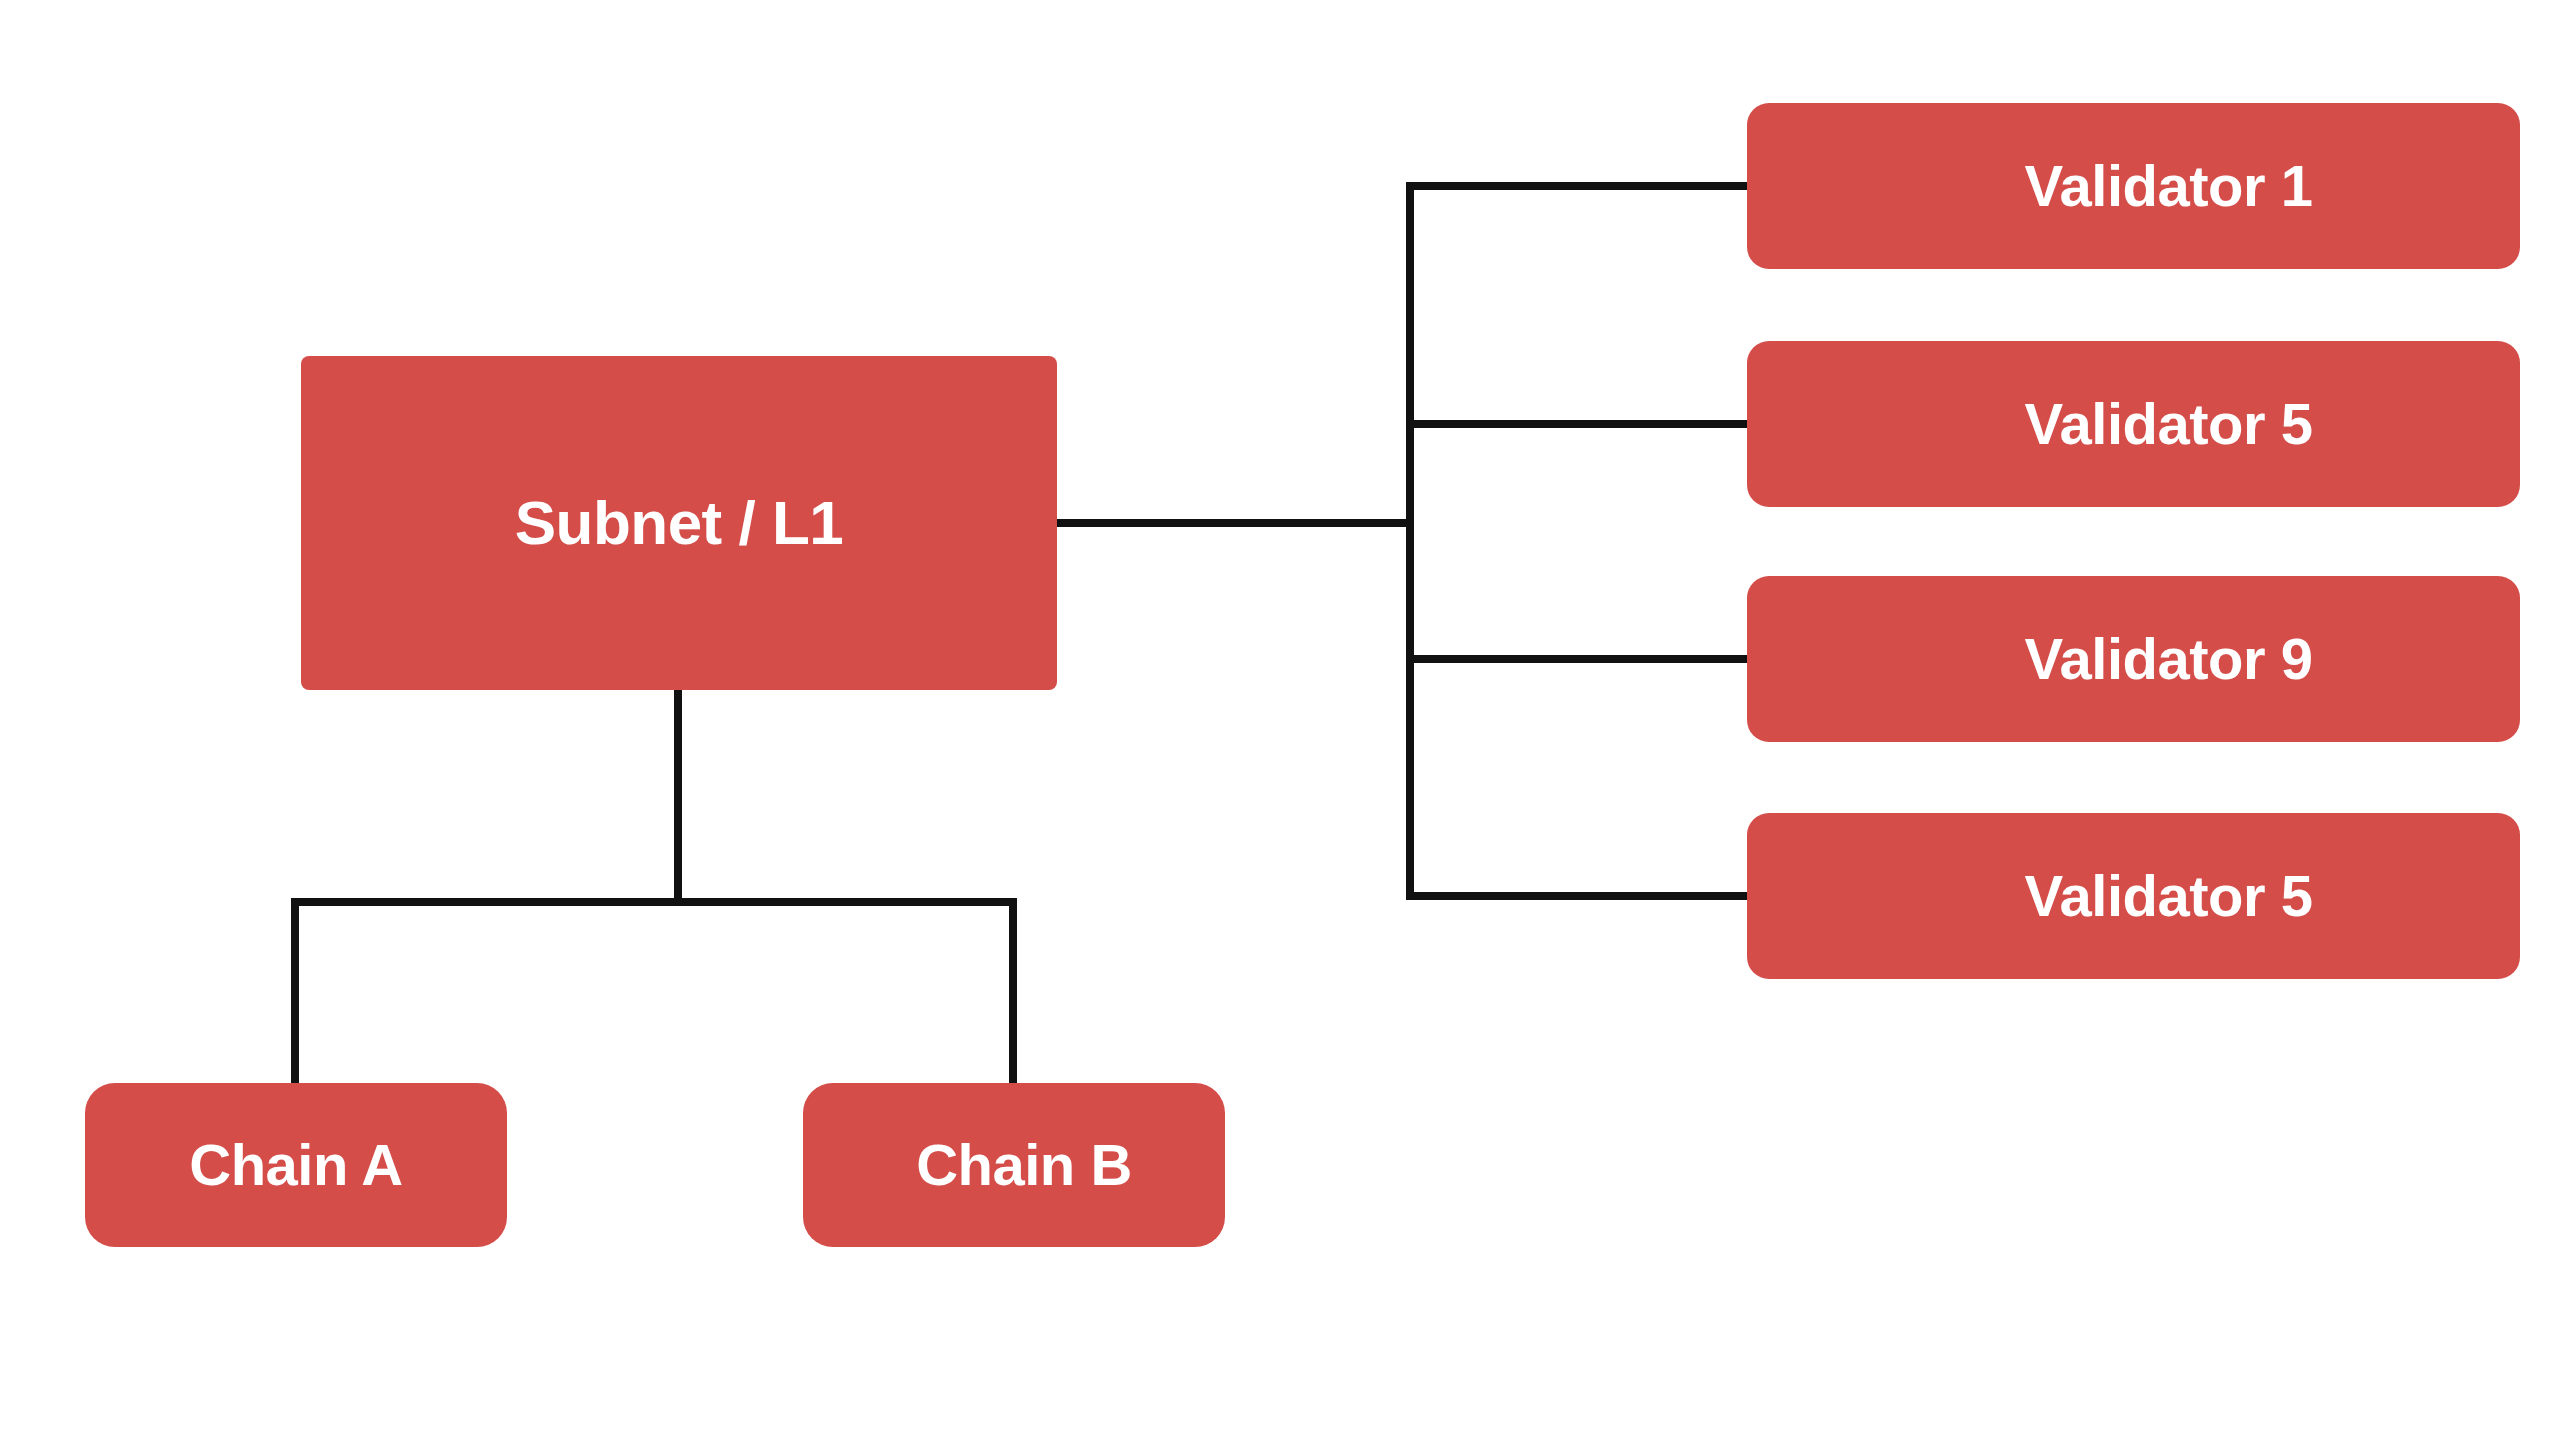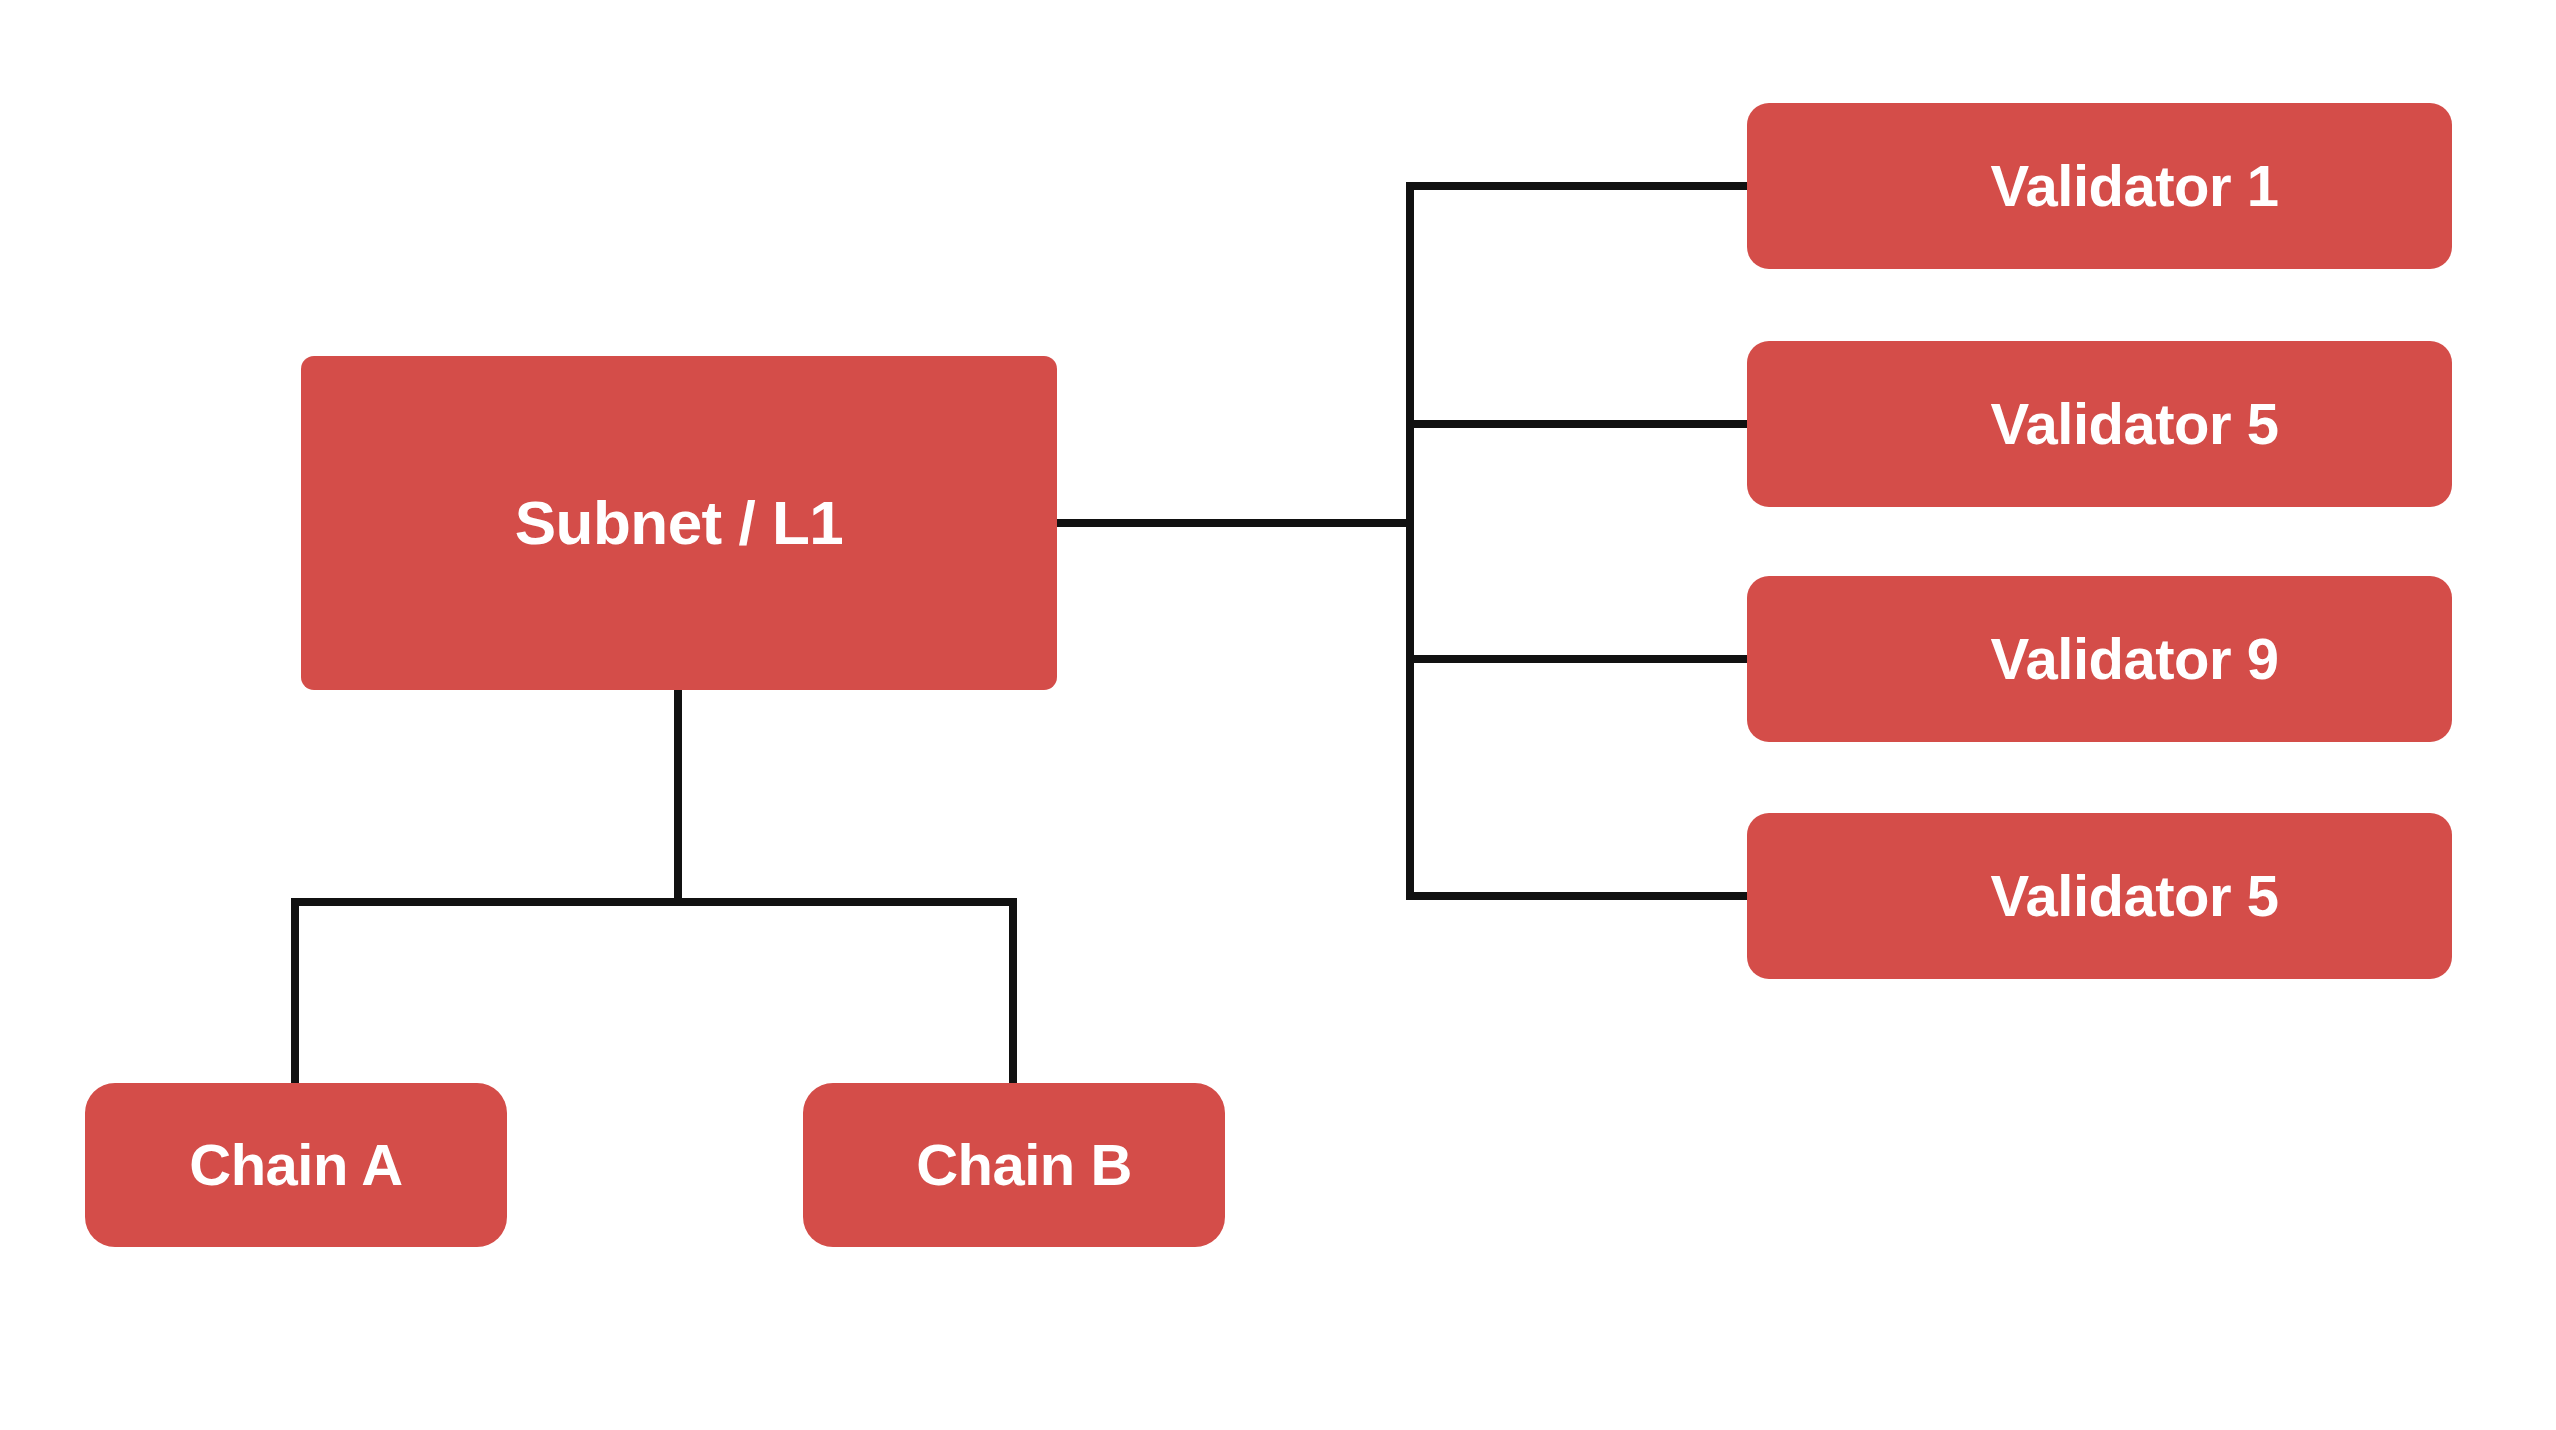--- a/index.html
+++ b/index.html
@@ -38,26 +38,26 @@
     letter-spacing: -0.5px;
     white-space: nowrap;
     text-align: center;
     line-height: 1;
   }
   .node-root {
     left: 301px;
     top: 356px;
     width: 756px;
     height: 334px;
-    border-radius: 13px;
+    border-radius: 8px;
     font-size: 62px;
   }
   .node-validator {
     left: 1747px;
-    width: 705px;
+    width: 773px;
     height: 166px;
     border-radius: 22px;
     font-size: 58px;
     justify-content: center;
     padding-left: 70px;
   }
   .v1 { top: 103px; }
   .v2 { top: 341px; }
   .v3 { top: 576px; }
   .v4 { top: 813px; }

